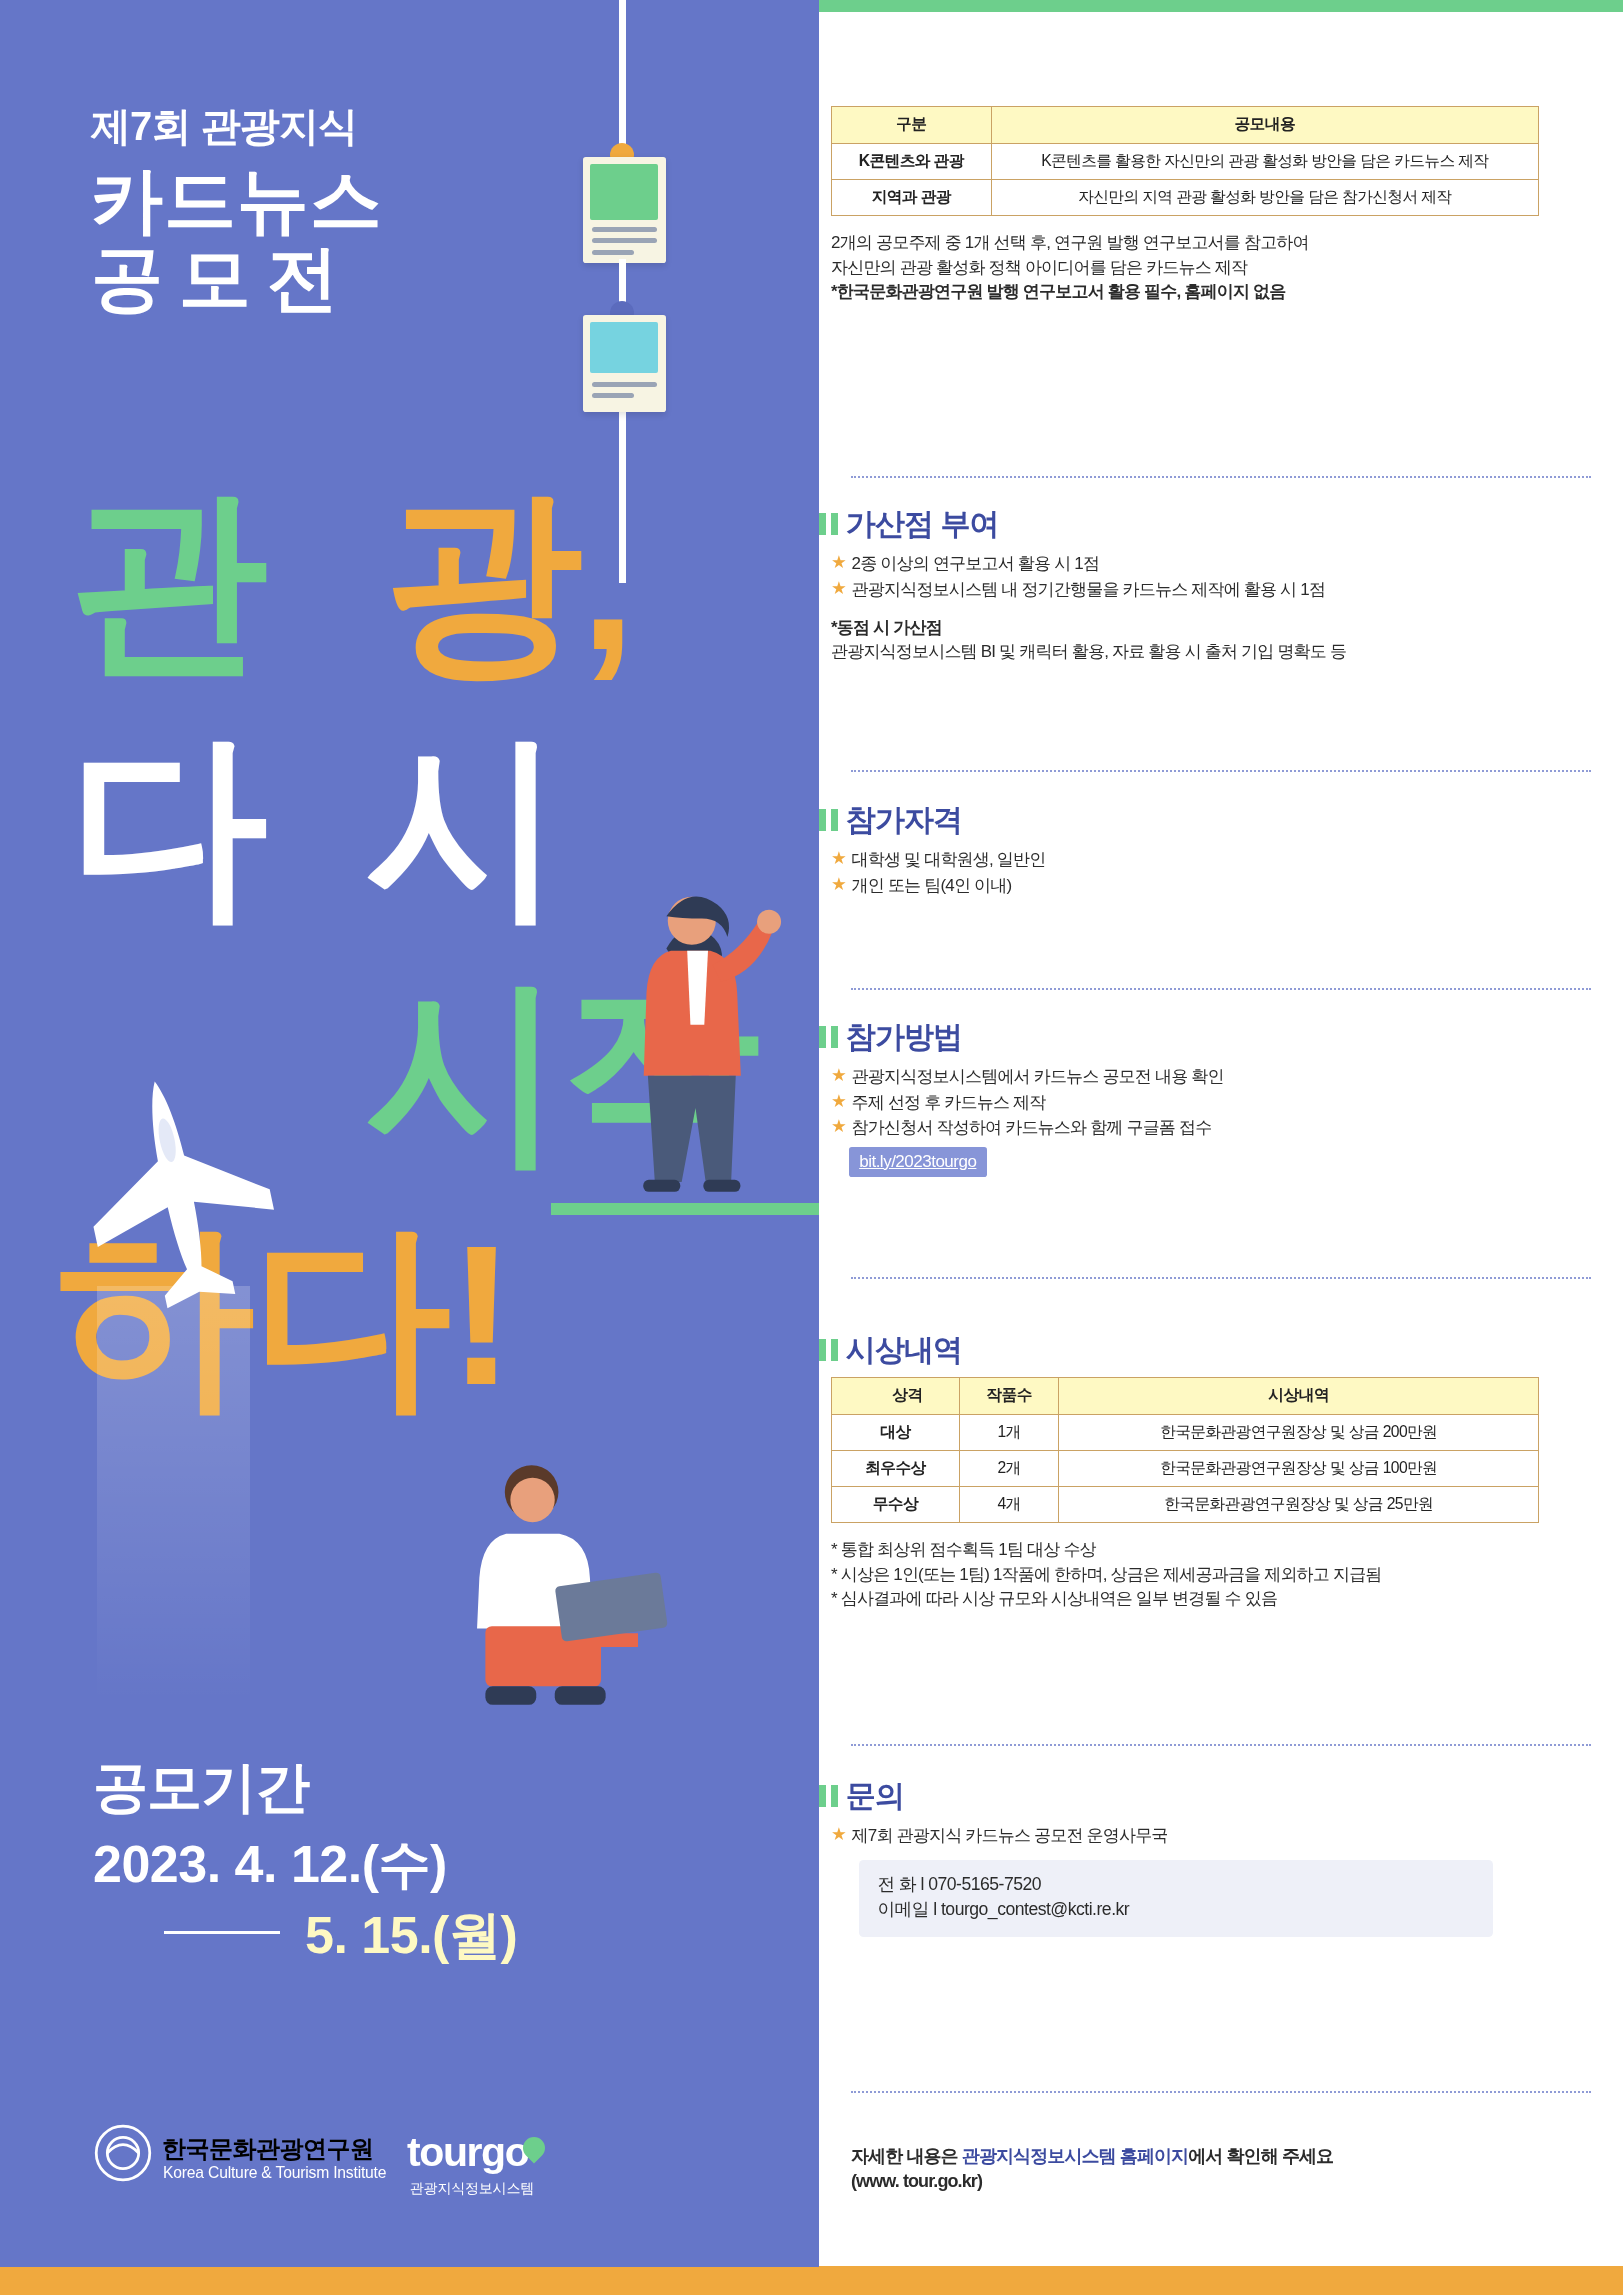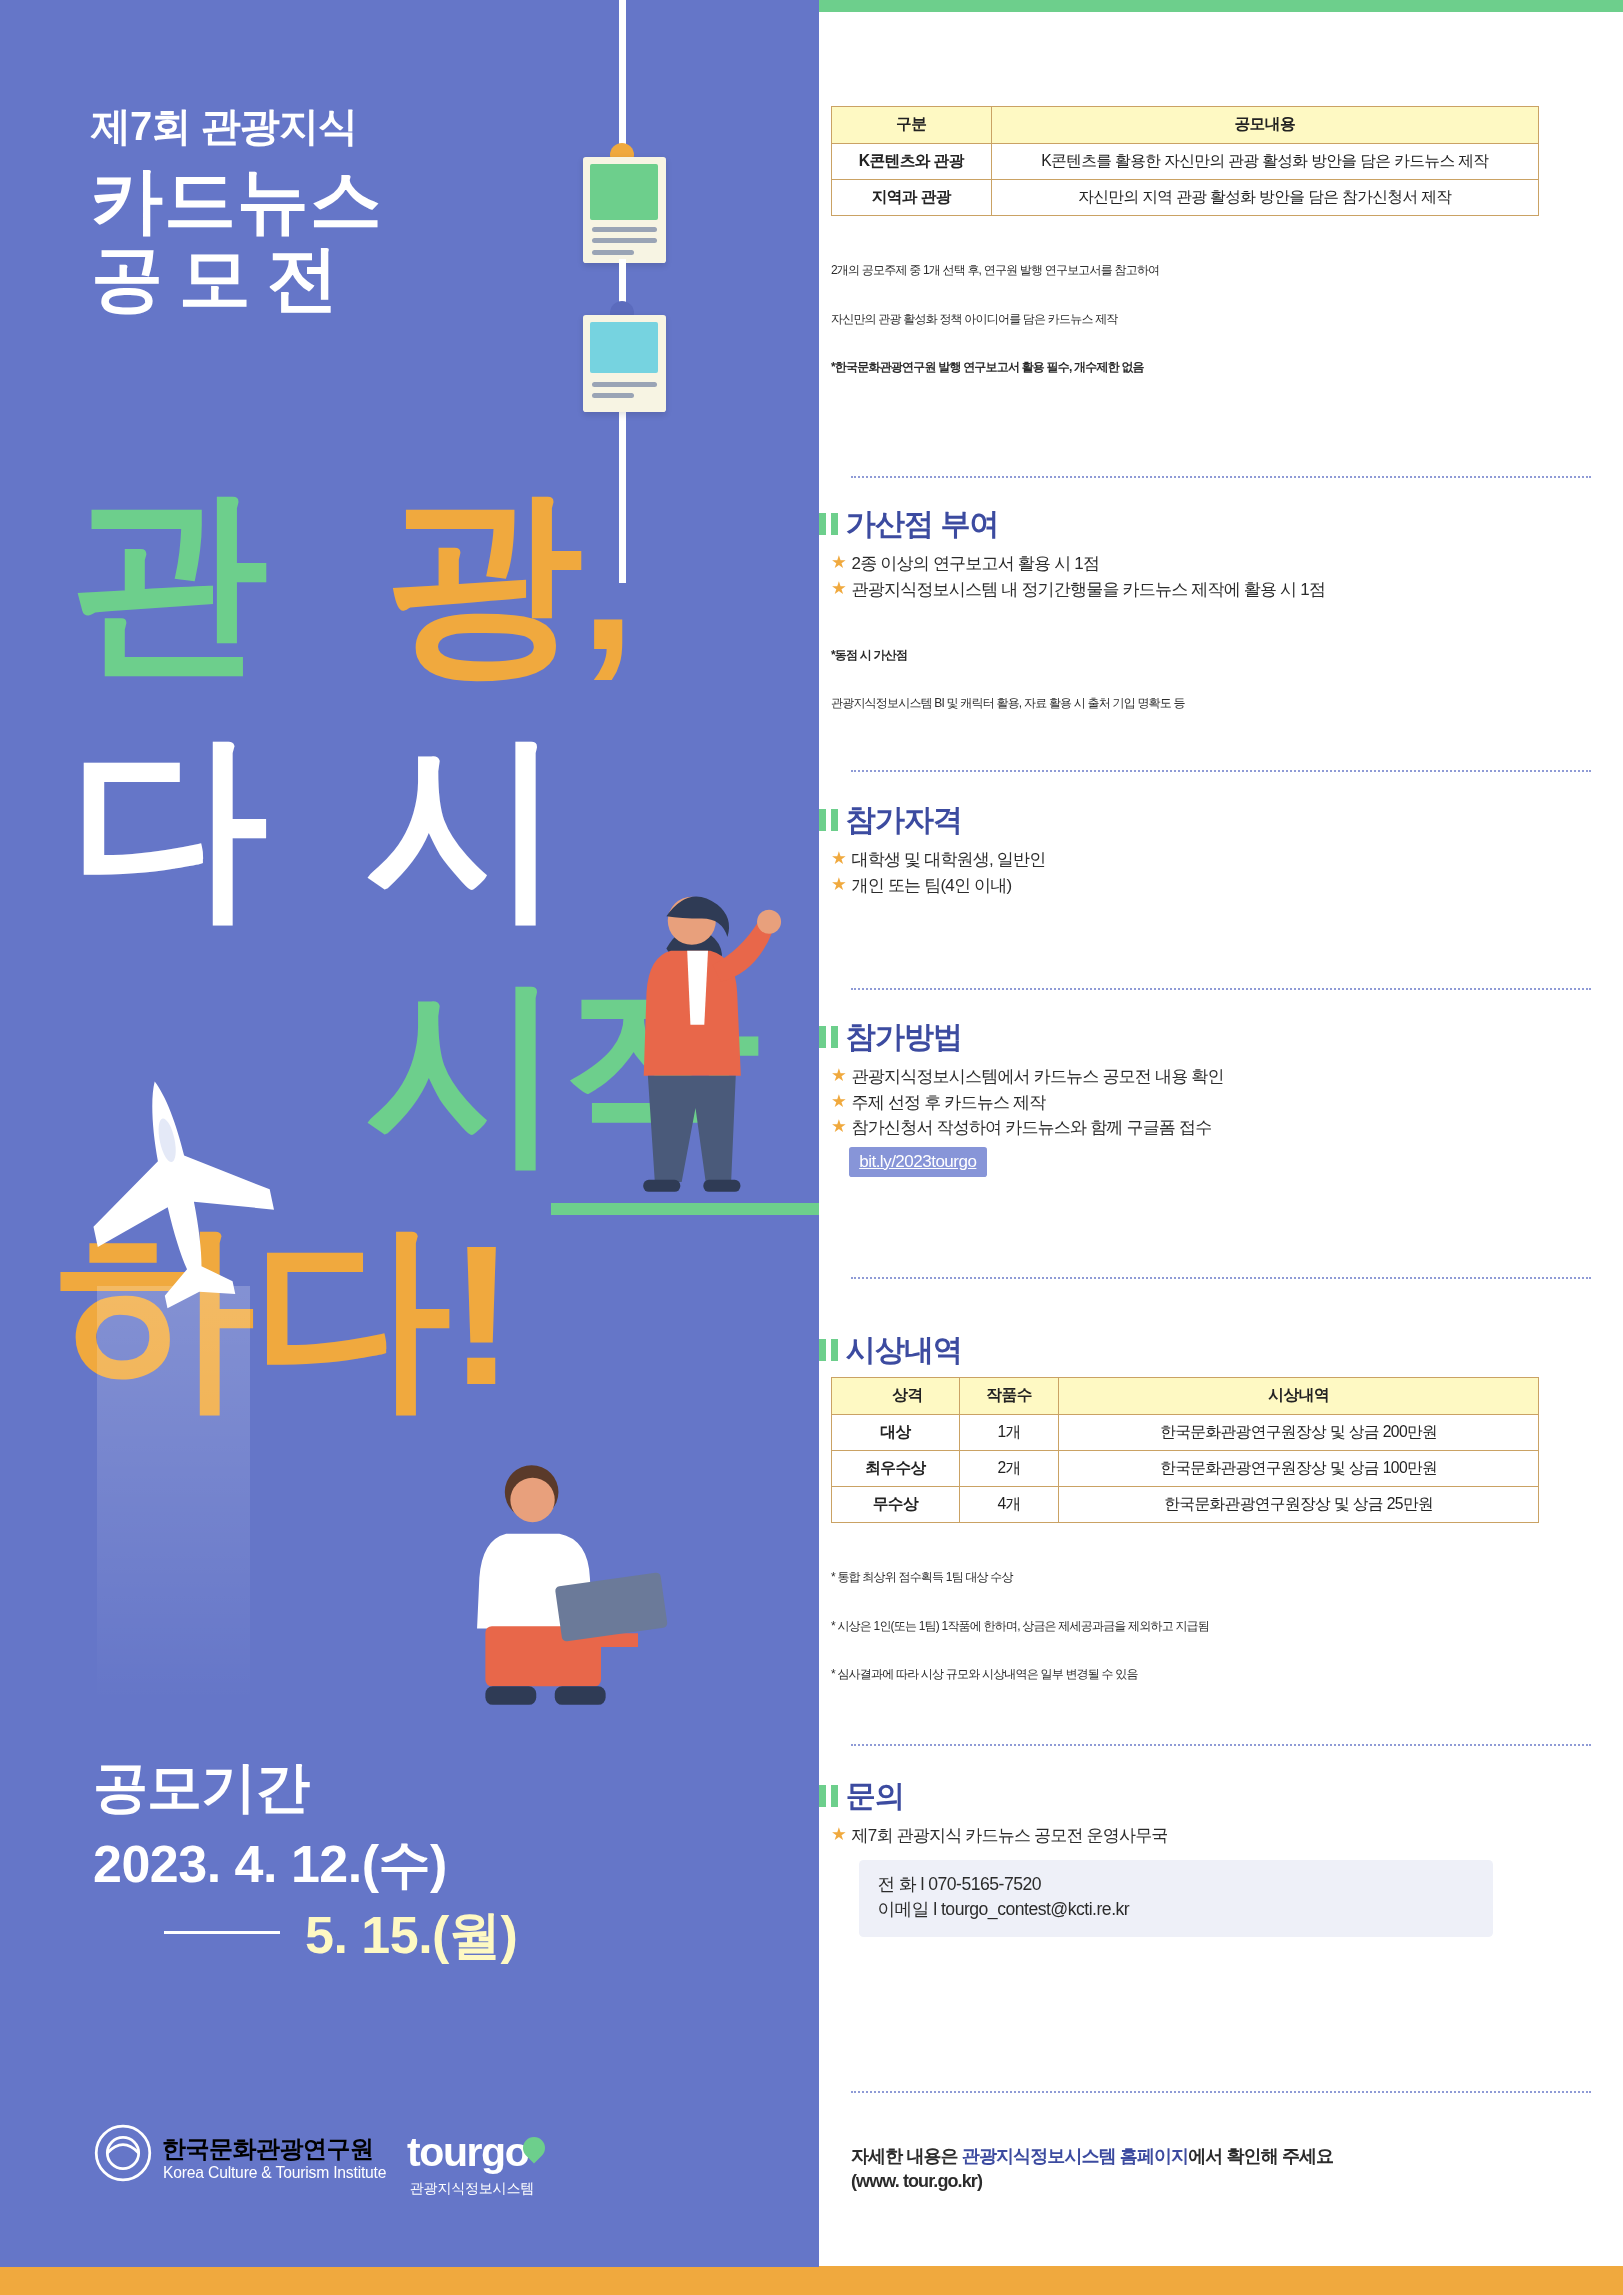--- a/index.html
+++ b/index.html
@@ -293,25 +293,24 @@
     border: 0.9px solid #caa264;
     padding: 7px 4.6px;
     text-align: center;
     letter-spacing: -0.6px;
     white-space: nowrap;
   }
   td.bold { font-weight: bold; }
 
   .para {
     margin-left: 12px;
-    font-size: 12px;
+    font-size: 17px;
     color: #2b2b2b;
     letter-spacing: -0.8px;
     line-height: 1.42;
-    margin-top: 31px;
   }
   .para.b { font-weight: bold; }
 
   .bullet {
     margin-left: 12px;
     font-size: 17px;
     color: #2b2b2b;
     letter-spacing: -0.8px;
     line-height: 1.5;
     display: flex;
@@ -482,21 +481,21 @@
           </tr>
           <tr>
             <td class="bold">지역과 관광</td>
             <td>자신만의 지역 관광 활성화 방안을 담은 참가신청서 제작</td>
           </tr>
         </tbody>
       </table>
       <div style="height:15.7px;"></div>
       <div class="para">2개의 공모주제 중 1개 선택 후, 연구원 발행 연구보고서를 참고하여</div>
       <div class="para">자신만의 관광 활성화 정책 아이디어를 담은 카드뉴스 제작</div>
-      <div class="para b">*한국문화관광연구원 발행 연구보고서 활용 필수, 개수제한 없음</div>
+      <div class="para b">*한국문화관광연구원 발행 연구보고서 활용 필수, 홈페이지 없음</div>
     </div>
 
     <div class="dotted" style="top:476px;"></div>
 
     <div class="sec" style="top:509px;">
       <div class="sec-head">
         <span class="sec-mark"></span>
         <span class="sec-title">가산점 부여</span>
       </div>
       <div class="bullet">

